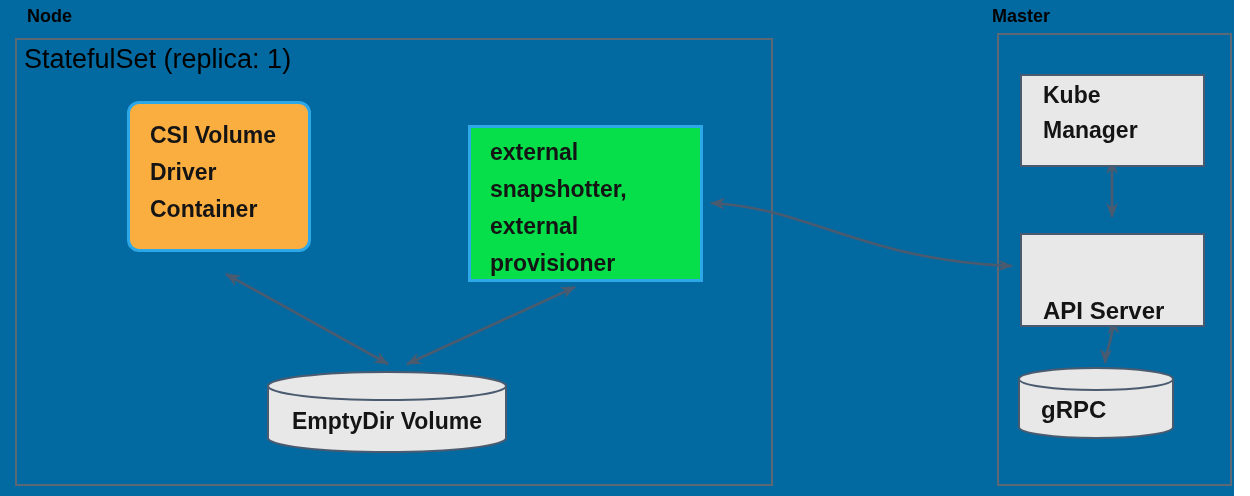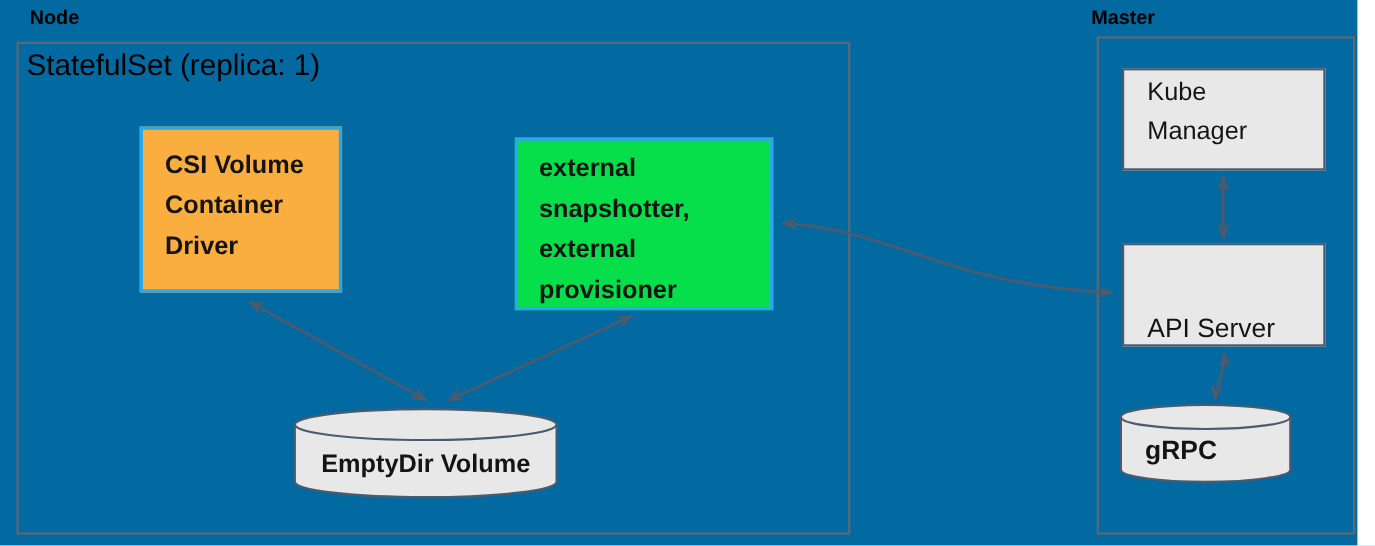--- a/index.html
+++ b/index.html
@@ -64,39 +64,41 @@
     position: absolute;
     border: 3px solid var(--box-border-blue);
     z-index: 2;
     font-size: 23px;
     font-weight: 600;
     line-height: 37px;
     color: var(--text-dark);
   }
   .colorbox .line { display: block; }
   .csi-box {
-    left: 127px; top: 115px;
+    left: 127px; top: 101px;
     width: 184px; height: 151px;
     background: var(--box-orange);
     padding: 13px 4px 0 20px;
+    border-radius: 12px;
   }
   .sidecar-box {
     left: 468px; top: 125px;
     width: 235px; height: 157px;
     background: var(--box-green);
     padding: 6px 4px 0 19px;
   }
 
   .graybox {
     position: absolute;
     border: 2px solid var(--line-dark);
     background: var(--box-gray);
     z-index: 2;
     color: var(--text-dark);
-    font-weight: 400;
+    font-weight: 700;
+    margin-top: 12px;
   }
   .kcm-box {
     left: 1020px; top: 62px;
     width: 185px; height: 93px;
     font-size: 23px;
     line-height: 35px;
     padding: 2px 4px 0 21px;
   }
   .kcm-box .line { display: block; }
   .api-box {
@@ -176,22 +178,22 @@
 
     <line class="arrow" x1="1112" y1="160" x2="1112" y2="217" marker-start="url(#ah)" marker-end="url(#ah)"></line>
 
     <path class="arrow" d="M1113,320 C1114,338 1106,348 1105,363" marker-start="url(#ah)" marker-end="url(#ah)"></path>
   </svg>
 
   <div class="title-statefulset">StatefulSet (replica: 1)</div>
 
   <div class="colorbox csi-box">
     <span class="line">CSI Volume</span>
+    <span class="line">Driver</span>
     <span class="line">Container</span>
-    <span class="line">Driver</span>
   </div>
 
   <div class="colorbox sidecar-box">
     <span class="line">external</span>
     <span class="line">snapshotter,</span>
     <span class="line">external</span>
     <span class="line">provisioner</span>
   </div>
 
 

